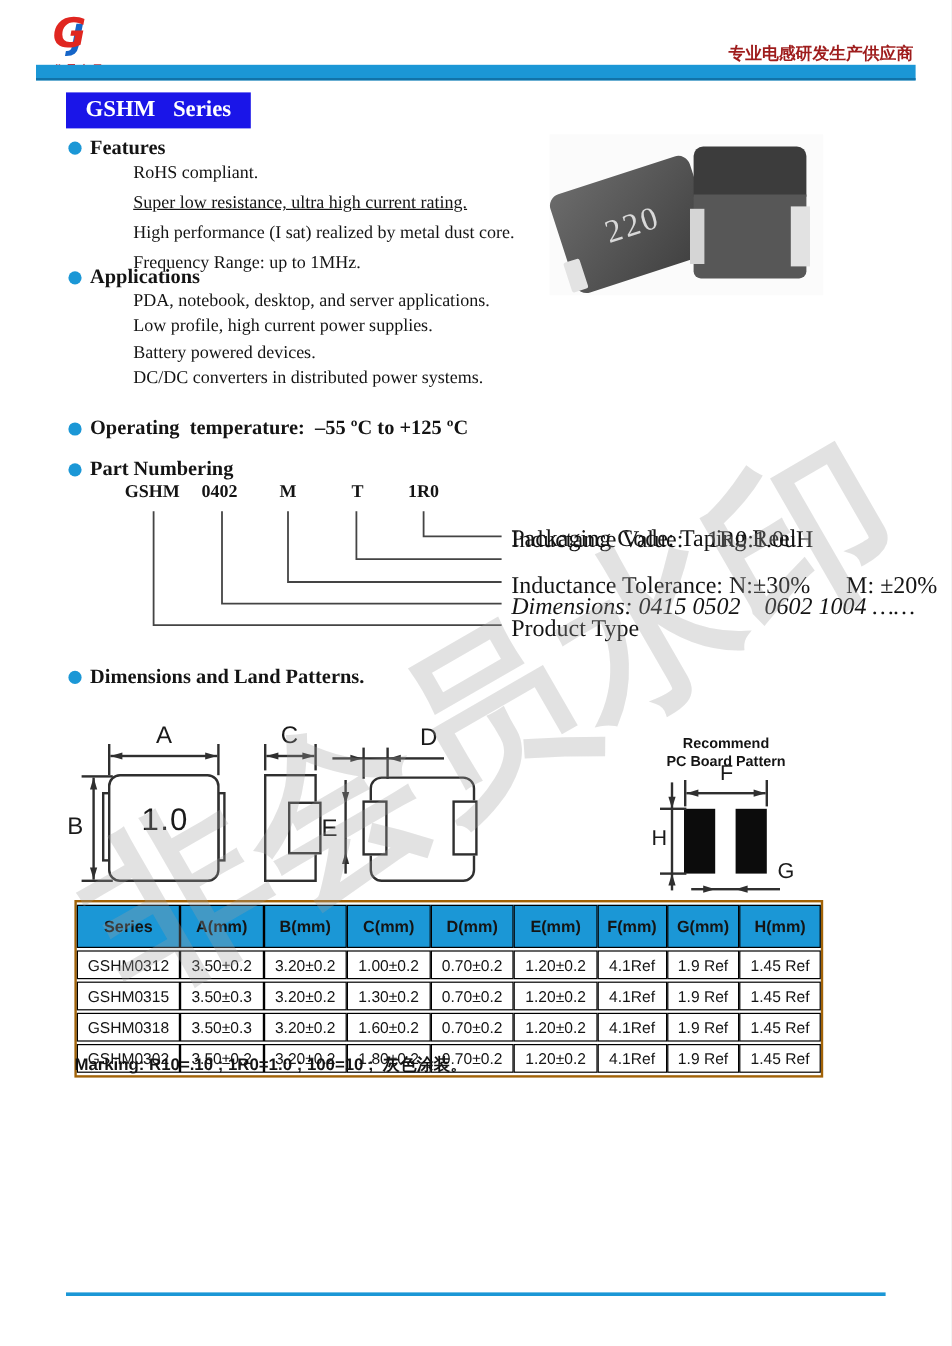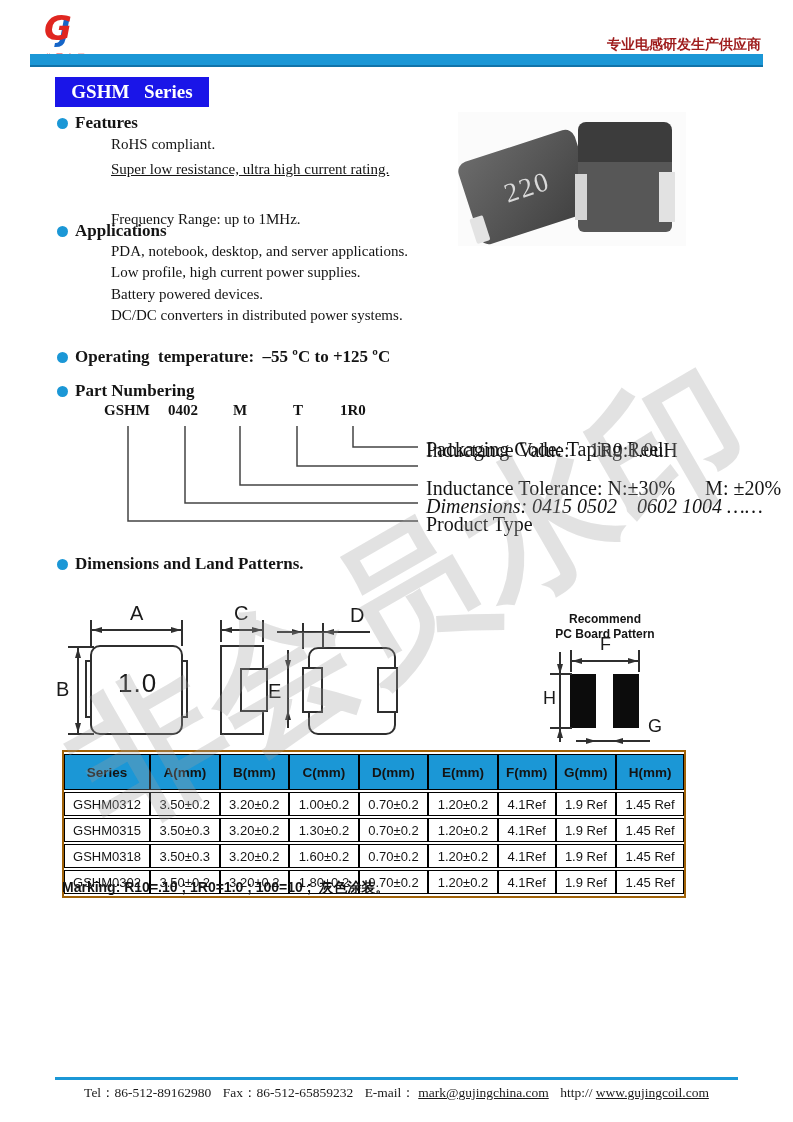--- a/index.html
+++ b/index.html
@@ -95,20 +95,21 @@
   <div class="topbar"></div>
 
   <div class="titlebox">GSHM  Series</div>
 
   <div class="sech" style="left:57px;top:113px;">
     <span class="bullet"></span>
     <span>Features</span>
   </div>
   <div class="bline" style="left:70px;top:136px;">RoHS compliant.</div>
   <div class="bline" style="left:70px;top:161px;text-decoration:underline;">Super low resistance, ultra high current rating.</div>
+  <div class="bline" style="left:70px;top:186px;">High performance (I sat) realized by metal dust core.</div>
   <div class="bline" style="left:70px;top:211px;">Frequency Range: up to 1MHz.</div>
 
   <div class="sech" style="left:57px;top:221px;">
     <span class="bullet"></span>
     <span>Applications</span>
   </div>
   <div class="bline" style="left:70px;top:243px;">PDA, notebook, desktop, and server applications.</div>
   <div class="bline" style="left:70px;top:264px;">Low profile, high current power supplies.</div>
   <div class="bline" style="left:70px;top:286px;">Battery powered devices.</div>
   <div class="bline" style="left:70px;top:307px;">DC/DC converters in distributed power systems.</div>
@@ -295,22 +296,14 @@
         </tr>
       </tbody>
     </table>
   </div>
 
   <div class="marknote">Marking: R10=.10 ; 1R0=1.0 ; 100=10 ;  灰色涂装。</div>
 
   <div class="wm">非会员水印</div>
 
   <div class="footline"></div>
-  <div class="footer">
-    <span>Tel：86-512-89162980</span>
-    <span>Fax：86-512-65859232</span>
-    <span style="margin:0;">E-mail：</span>
-    <span class="ul">mark@gujingchina.com</span>
-    <span style="margin:0;">http://</span>
-    <span class="ul" style="margin:0;">www.gujingcoil.com</span>
-  </div>
 
 </div>
 
 </body></html>

